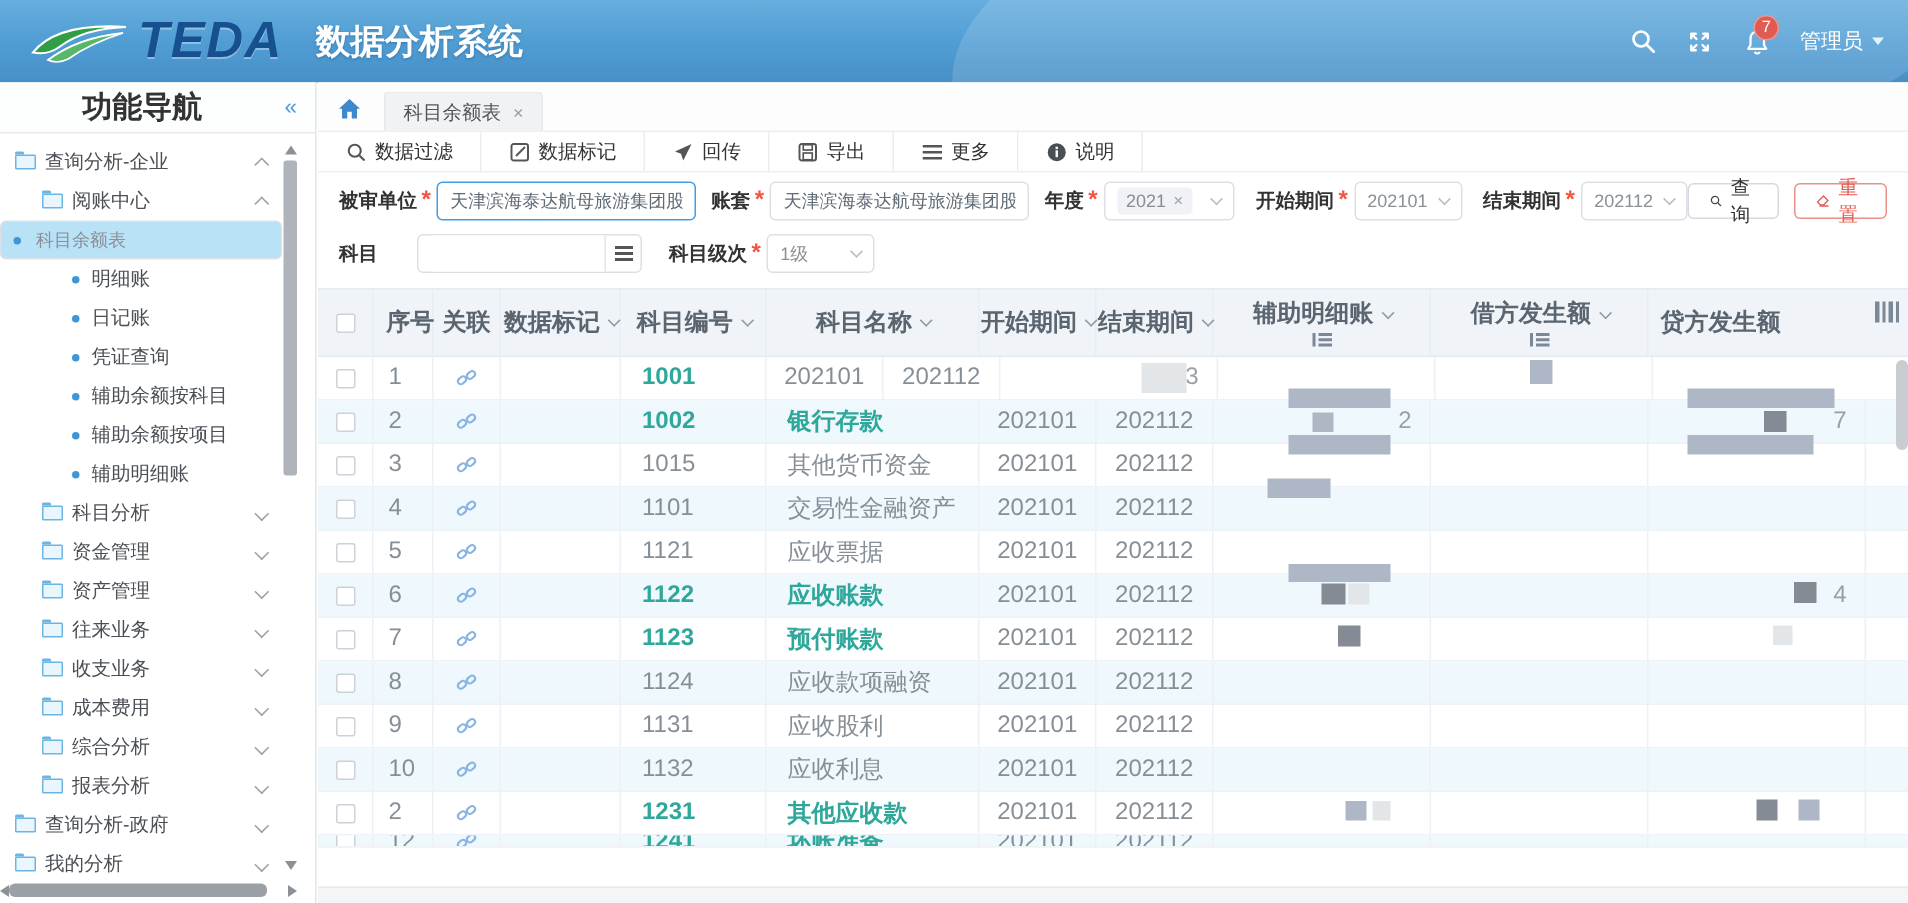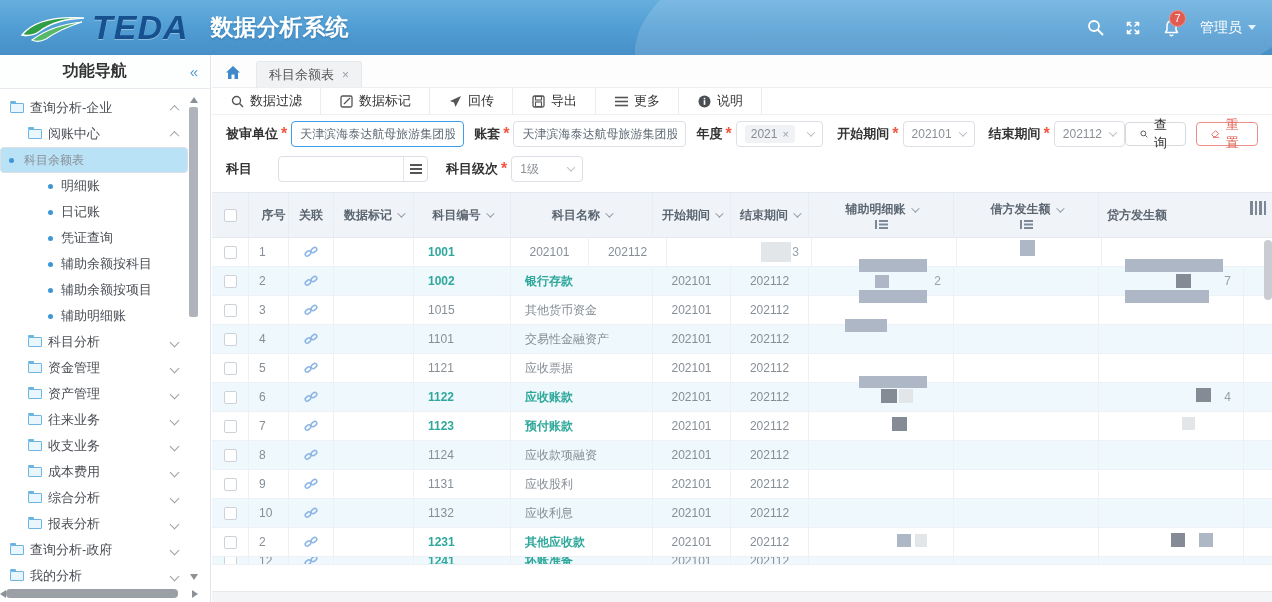--- a/index.html
+++ b/index.html
@@ -21,21 +21,21 @@
   .bellwrap { position:relative; }
   .badge { position:absolute; top:-9px; left:7px; min-width:17px; height:17px; border-radius:9px; background:#e05b52;
     color:#fff; font-size:11px; display:flex; align-items:center; justify-content:center; padding:0 4px; border:1px solid #f0948e; }
   .adminwrap { display:flex; align-items:center; gap:6px; color:#fff; font-size:14px; cursor:pointer; }
   .caret-down { width:0; height:0; border-left:4px solid transparent; border-right:4px solid transparent; border-top:5px solid #e8f2fa; }
 
   
   .sidebar { position:absolute; left:0; top:55px; width:211px; height:547px; background:#fff; border-right:1px solid #e2e6ea; }
   .side-hd { height:34px; display:flex; align-items:center; justify-content:space-between; padding:0 12px 0 0;
     border-bottom:1px solid #e7ebef; background:#fdfefe; }
-  .side-hd-title { font-size:16px; font-weight:bold; color:#333; flex:1; text-align:center; }
+  .side-hd-title { font-size:20px; font-weight:bold; color:#333; flex:1; text-align:center; }
   .side-collapse { color:#4c9bd8; font-size:15px; cursor:pointer; }
   .nav { position:absolute; top:40px; left:0; width:188px; bottom:18px; overflow:hidden; }
   .nav-item { height:26px; display:flex; align-items:center; gap:6px; padding-right:6px; font-size:13px; color:#4a4f55; cursor:pointer; }
   .nav-item .nav-label { flex:1; white-space:nowrap; overflow:hidden; }
   .lvl1 { padding-left:10px; }
   .lvl2 { padding-left:28px; }
   .lvl3 { padding-left:48px; }
   .nav-item.sel { background:#b9e2f7; }
   .folder-icon { width:14px; height:10px; border:1px solid #6cb4e2; border-radius:1px; background:#eaf6fe; position:relative; flex:none; }
   .folder-icon::before { content:""; position:absolute; top:-3px; left:-1px; width:6px; height:2px; background:#6cb4e2; border-radius:1px 1px 0 0; }
@@ -86,21 +86,21 @@
   .subject-input input { border:none; outline:none; flex:1; height:100%; font-family:inherit; min-width:0; }
   .list-suffix { width:24px; height:24px; border-left:1px solid #e3e6ea; display:flex; align-items:center; justify-content:center; cursor:pointer; }
   .bars3 { width:12px; height:10px; border-top:2px solid #555; border-bottom:2px solid #555; position:relative; }
   .bars3::after { content:""; position:absolute; left:0; top:2px; width:12px; height:2px; background:#555; }
   .action-btns { margin-left:auto; display:flex; gap:10px; margin-right:14px; }
   .btn { height:24px; border-radius:4px; display:flex; align-items:center; gap:6px; padding:0 14px; font-size:13px; cursor:pointer; background:#fff; }
   .btn.query { border:1px solid #d6dade; color:#333; }
   .btn.reset { border:1px solid #ec8f88; color:#e05c52; }
 
   
-  .table { position:absolute; left:0; top:137px; right:0; bottom:0; font-size:12px; }
+  .table { position:absolute; left:0; top:137px; right:0; bottom:0; font-size:16px; }
   .thead { display:flex; background:#f0f4f9; border-top:1px solid #e4eaf0; border-bottom:1px solid #e4eaf0; height:46px; }
   .th { display:flex; flex-direction:column; align-items:center; justify-content:center; color:#5b6570; font-weight:bold;
     border-right:1px solid #e7edf3; gap:2px; position:relative; }
   .th .hl { display:flex; align-items:center; gap:5px; white-space:nowrap; }
   .sortc { width:6px; height:6px; border-right:1.3px solid #8e99a4; border-bottom:1.3px solid #8e99a4; transform:rotate(45deg) translateY(-2px); }
   .sumic { width:12px; height:9px; border-left:2px solid #7d8896; position:relative; }
   .sumic::before { content:""; position:absolute; left:2px; top:0; width:9px; height:2px; background:#7d8896; box-shadow:0 3.5px 0 #7d8896, 0 7px 0 #7d8896; }
   .colcfg { position:absolute; right:6px; top:8px; display:flex; gap:2px; }
   .colcfg i { width:2.5px; height:14px; background:#7d8896; display:block; }
 

